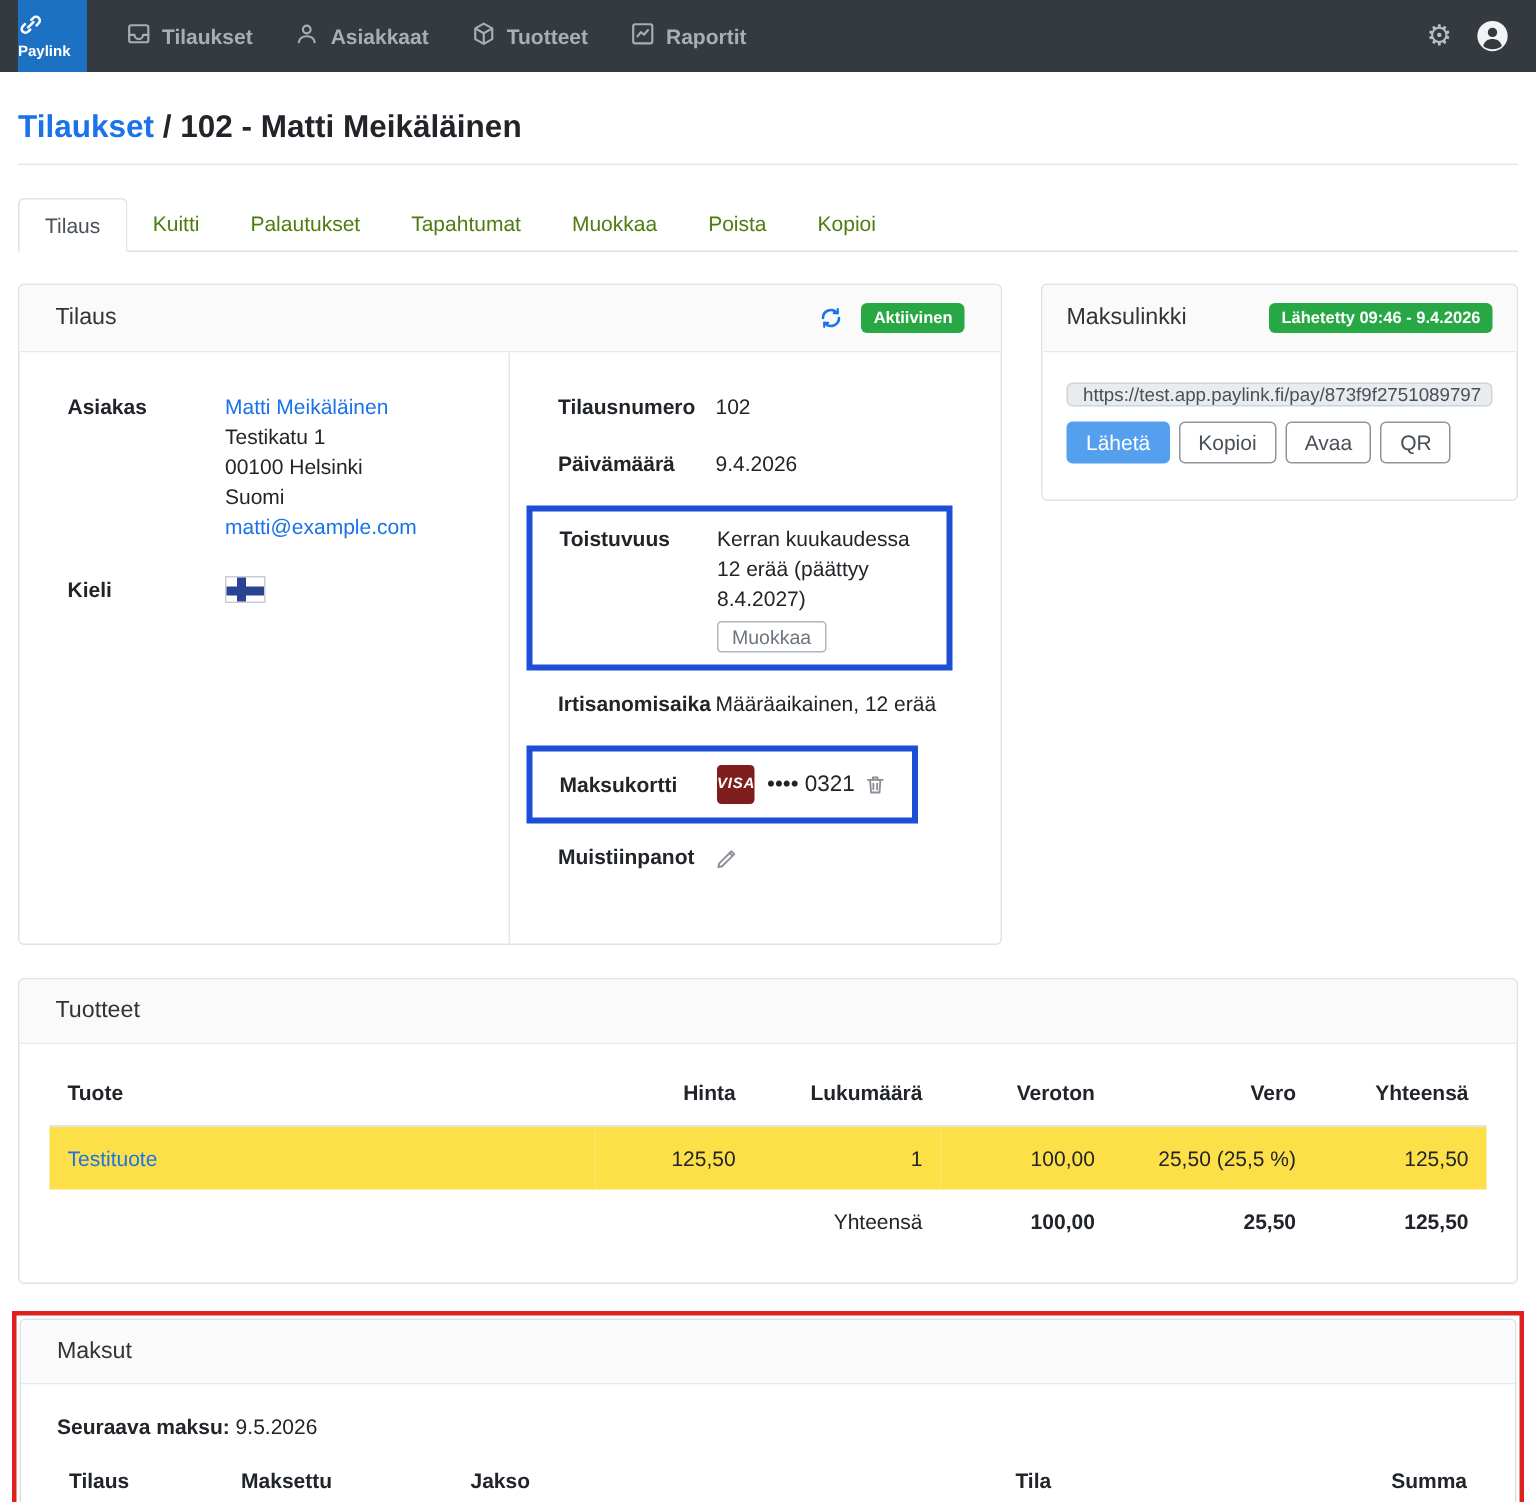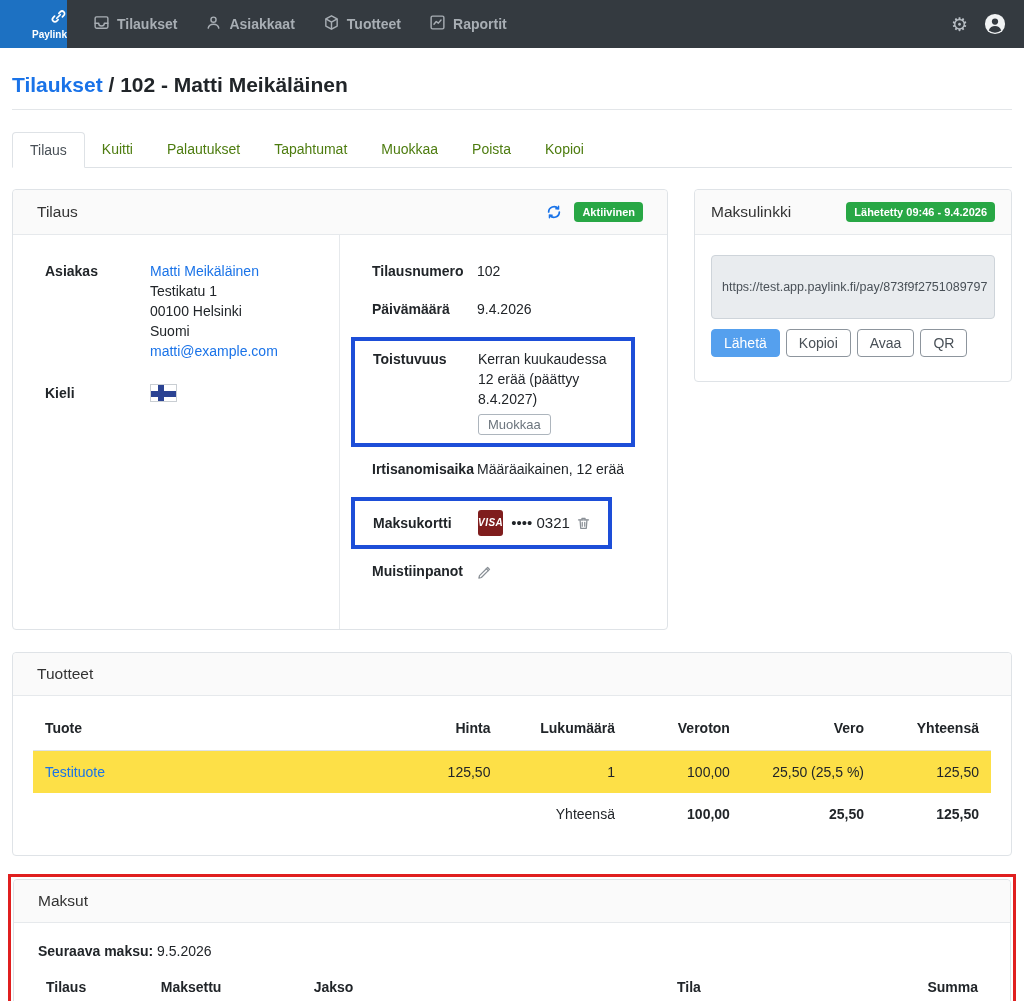--- a/index.html
+++ b/index.html
@@ -1,22 +1,22 @@
 <!DOCTYPE html>
 <html><head>
 <meta charset="utf-8">
 <style>
   * { box-sizing: border-box; margin: 0; padding: 0; }
   html,body { width: 1024px; background: #fff; color: #212529;
     font-family: "Liberation Sans", "DejaVu Sans", sans-serif; font-size: 14px; }
 
   
   .navbar { height: 48px; background: #343a40; display: flex; align-items: center; }
-  .brand { width: 67px; height: 48px; background: #1d71c2; color: #fff; display: flex;
-    flex-direction: column; align-items: flex-end; justify-content: center; }
+  .brand { width: 46px; height: 48px; background: #1d71c2; color: #fff; display: flex;
+    flex-direction: column; align-items: flex-start; justify-content: center; margin-left: 12px; }
   .brand-label { font-size: 10px; font-weight: 700; margin-top: 1px; }
   .nav-items { display: flex; align-items: center; margin-left: 26px; gap: 28px; }
   .nav-item { display: flex; align-items: center; gap: 7px; color: #a8aeb4;
     font-weight: 600; font-size: 14px; cursor: pointer; }
   .nav-item svg { stroke: #a8aeb4; }
   .nav-search { margin-left: 40px; width: 208px; height: 31px; background: #3e454c;
     border: 1px solid #51585f; border-radius: 4px; display: flex; align-items: center;
     padding: 0 10px; gap: 8px; }
   .nav-search input { background: transparent; border: none; outline: none; color: #e8eaed;
     font-size: 14px; width: 150px; font-family: inherit; }
@@ -75,21 +75,21 @@
     font-size: 10px; letter-spacing: .5px; border-radius: 3px; padding: 3px 0;
     display: inline-block; }
   .cardnum { margin: 0 6px 0 8px; font-size: 15px; }
   .icon-btn { cursor: pointer; display: inline-flex; vertical-align: middle; }
 
   
   .paylink-card { width: 318px; }
   .paylink-card .card-header { padding: 12px 16px; }
   .paylink-body { padding: 20px 16px 24px 16px; }
   .url-box { background: #e9ecef; border: 1px solid #ced4da; border-radius: 4px;
-    padding: 24px 10px; font-size: 12.5px; color: #495057; white-space: nowrap;
+    padding: 0 10px; font-size: 12.5px; color: #495057; white-space: nowrap;
     overflow: hidden; margin-bottom: 10px; cursor: text; }
   .btn-row { display: flex; gap: 6px; }
   .btn { border-radius: 4px; font-size: 14px; padding: 5px 12px; cursor: pointer;
     font-family: inherit; }
   .btn.primary { background: #55a0ee; border: 1px solid #55a0ee; color: #fff; }
   .btn.outline { background: #fff; border: 1px solid #8d959d; color: #495057; }
 
   
   .wide-card { margin-top: 22px; }
   .table-body { padding: 10px 20px 20px 20px; }

